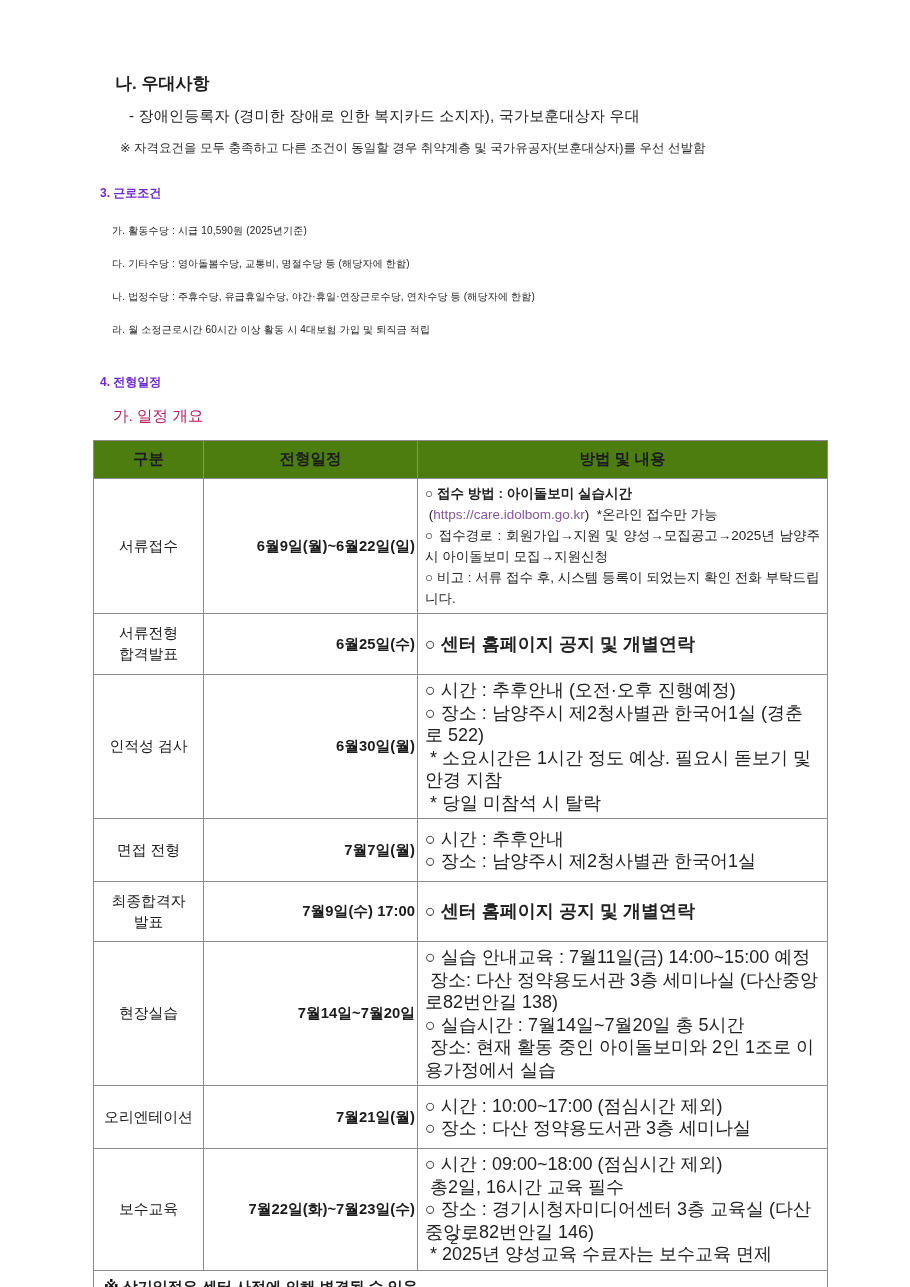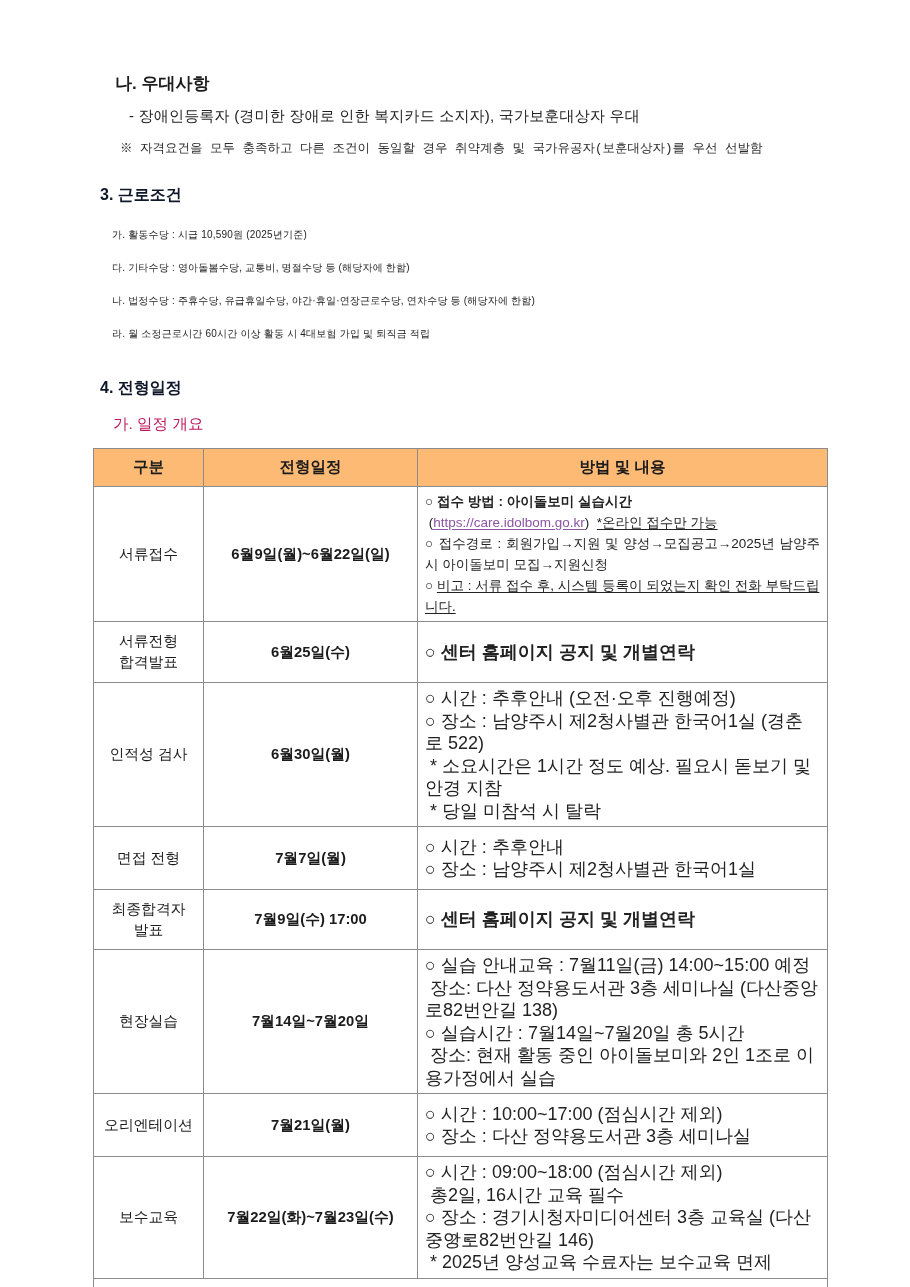--- a/index.html
+++ b/index.html
@@ -7,55 +7,55 @@
     width:910px;height:1287px;background:#ffffff;position:relative;
     font-family:"Liberation Sans","DejaVu Sans",sans-serif;
     color:#222;-webkit-font-smoothing:antialiased;
   }
   .page{position:relative;width:910px;height:1287px;overflow:hidden;border-radius:6px;}
 
   
   .sec-pref{margin:72px 0 0 115px;}
   .sec-pref h3{margin:0;font-size:17px;font-weight:700;color:#1d1d1d;}
   .pref-item{margin:12px 0 0 14px;font-size:15px;letter-spacing:.2px;}
-  .pref-note{margin:14px 0 12px 5px;font-size:12.5px;color:#2a2a2a;font-family:Liberation Mono, monospace;}
+  .pref-note{margin:14px 0 12px 5px;font-size:12.5px;color:#2a2a2a;}
 
-  h2.sec-title{margin:28px 0 0 100px;font-size:16px;font-weight:700;color:#0f172a;}
+  h2.sec-title{margin:28px 0 0 100px;font-size:12px;font-weight:700;color:#6d28d9;}
   .wc-list{margin:12px 0 0 112px;}
   .wc-item{font-size:10px;line-height:33px;letter-spacing:.2px;}
 
   .sub-title{margin:15px 0 0 113px;font-size:15.5px;font-weight:500;color:#be185d;}
 
   
   table.sched{
     border-collapse:collapse;table-layout:fixed;
     width:734px;margin:13px 0 0 93px;
     font-size:14px;color:#222;
   }
   table.sched th,table.sched td{border:1px solid #8c8c8c;}
   table.sched thead th{
-    background:#fdba74;font-size:15.5px;font-weight:700;
+    background:#4d7c0f;font-size:15.5px;font-weight:700;
     padding:8px 2px;text-align:center;color:#1b1b1b;
   }
   td.cat{
     text-align:center;vertical-align:middle;font-weight:400;font-size:14.8px;
     white-space:pre-line;line-height:21px;padding:4px 2px;color:#1b1b1b;
   }
   td.date{
-    text-align:center;vertical-align:middle;font-weight:700;font-size:14.8px;
+    text-align:right;vertical-align:middle;font-weight:700;font-size:14.8px;
     padding:4px 2px;color:#1b1b1b;margin-top:16px;
   }
   td.detail{
     vertical-align:middle;padding:4px 7px;line-height:22.5px;font-size:18px;
   }
   td.detail.compact{line-height:21px;font-size:13.5px;}
   .dline{white-space:normal;}
   .dline.justify{text-align:justify;}
   .b{font-weight:700;}
-  .u{text-decoration:underline;text-underline-offset:2px;}
+  .u{text-underline-offset:2px;}
   .link{color:#8a55a2;}
   tr.foot td{
     font-weight:700;font-size:15px;padding:7px 10px;color:#1b1b1b;
   }
   
   tbody tr:nth-child(1) td{height:106px;}
   tbody tr:nth-child(2) td{height:52px;}
   tbody tr:nth-child(3) td{height:94px;}
   tbody tr:nth-child(4) td{height:54px;}
   tbody tr:nth-child(5) td{height:51px;}

